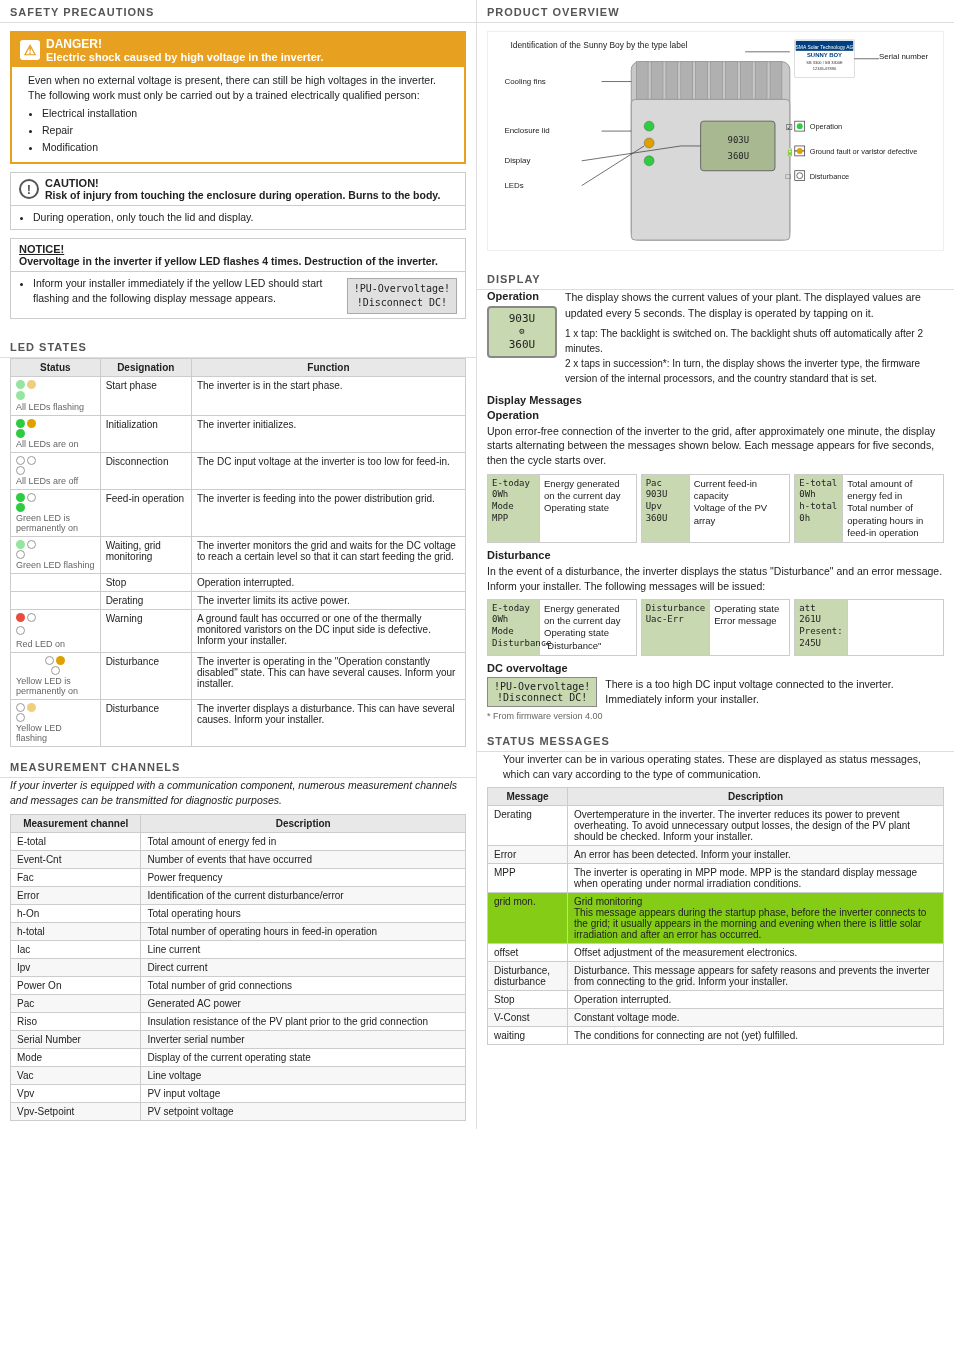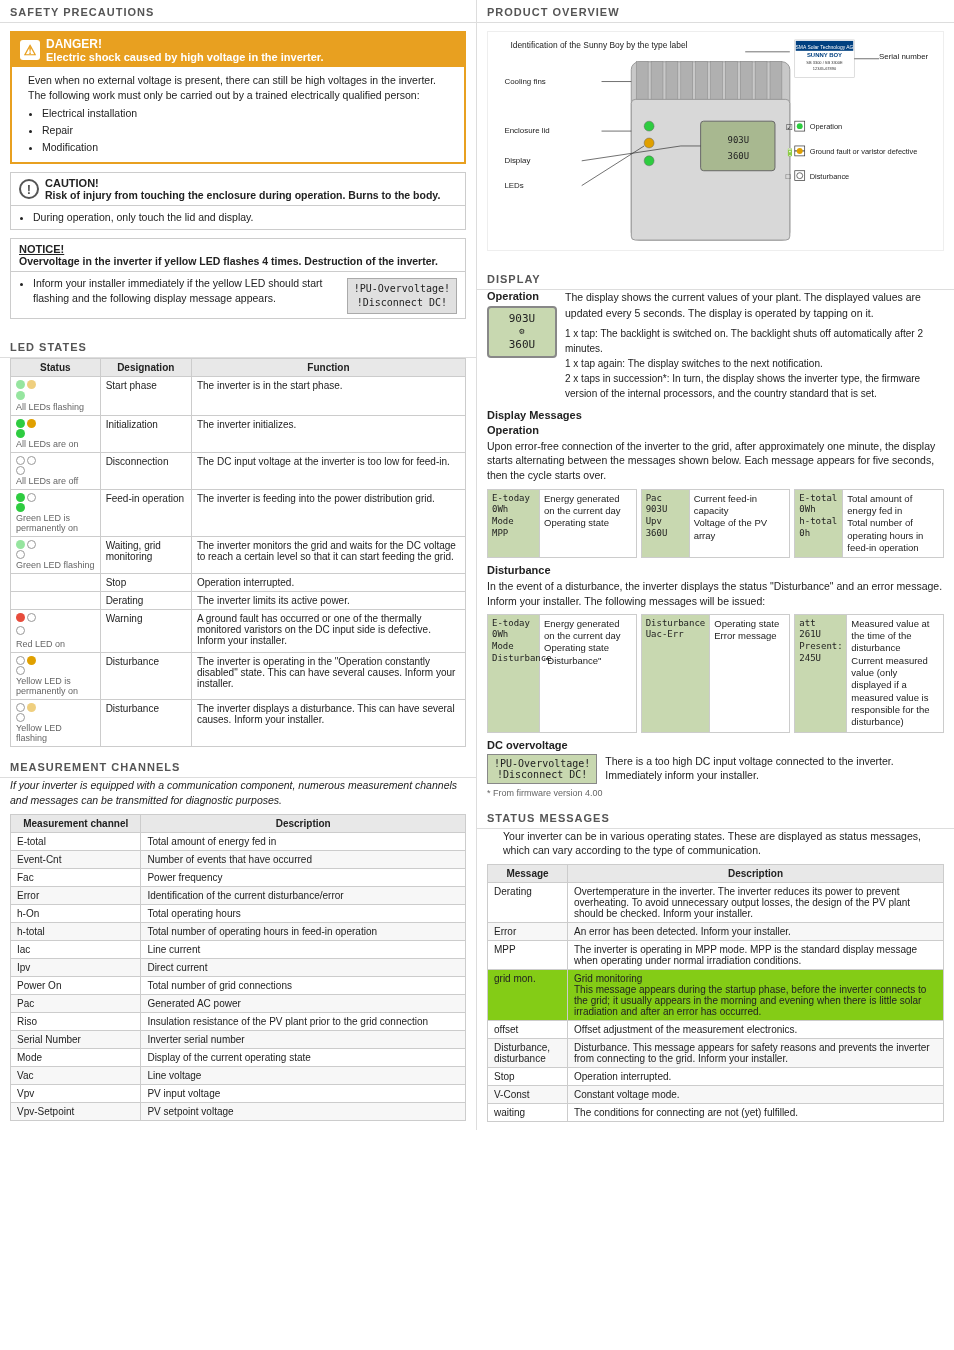--- a/index.html
+++ b/index.html
@@ -336,21 +336,21 @@
                 </div>
                 <div style="font-size:9px;color:#666;">Red LED on</div>
               </div>
             </td>
             <td>Warning</td>
             <td>A ground fault has occurred or one of the thermally monitored varistors on the DC input side is defective. Inform your installer.</td>
           </tr>
 
           <tr>
             <td>
-              <div style="display:flex;flex-direction:column;gap:1px;">
+              <div style="display:flex;flex-direction:column;gap:1px;align-items:center;">
                 <div style="display:flex;gap:2px;">
                   <div style="width:9px;height:9px;border-radius:50%;border:1px solid #999;background:transparent;"></div>
                   <div style="width:9px;height:9px;border-radius:50%;background:#e0a000;"></div>
                 </div>
                 <div style="display:flex;gap:2px;">
                   <div style="width:9px;height:9px;border-radius:50%;border:1px solid #999;background:transparent;"></div>
                 </div>
                 <div style="font-size:9px;color:#666;">Yellow LED is permanently on</div>
               </div>
             </td>
@@ -543,21 +543,20 @@
           <div class="display-screen">
             <div>903U</div>
             <div style="font-size:9px;">⚙</div>
             <div>360U</div>
           </div>
         </div>
         <div style="flex:1;">
           <div style="font-size:10.5px;line-height:1.5;margin-bottom:4px;">The display shows the current values of your plant. The displayed values are updated every 5 seconds. The display is operated by tapping on it.</div>
           <div style="font-size:10px;line-height:1.5;">
             <div>1 x tap: The backlight is switched on. The backlight shuts off automatically after 2 minutes.</div>
-            <div>1 x tap again: The display switches to the next notification.</div>
             <div>2 x taps in succession*: In turn, the display shows the inverter type, the firmware version of the internal processors, and the country standard that is set.</div>
           </div>
         </div>
       </div>
 
       <div style="margin-bottom:6px;">
         <div style="display:flex;gap:4px;align-items:baseline;margin-bottom:3px;">
           <span style="font-weight:bold;font-size:11px;">Display Messages</span>
         </div>
         <div style="font-weight:bold;font-size:11px;margin-bottom:3px;">Operation</div>
@@ -635,24 +634,20 @@
             </div>
           </div>
 
           <div style="border:1px solid #ccc;display:flex;">
             <div style="background:#c8d8b0;border-right:1px solid #ccc;padding:3px 4px;font-family:monospace;font-size:9px;min-width:52px;line-height:1.3;">
               <div>att</div>
               <div>261U</div>
               <div>Present:</div>
               <div>245U</div>
             </div>
-            <div style="padding:3px 4px;font-size:9.5px;line-height:1.3;">
-              <div>Measured value at the time of the disturbance</div>
-              <div>Current measured value (only displayed if a measured value is responsible for the disturbance)</div>
-            </div>
           </div>
         </div>
       </div>
 
       <div style="margin-bottom:4px;">
         <div style="font-weight:bold;font-size:11px;margin-bottom:3px;">DC overvoltage</div>
         <div style="display:flex;gap:8px;align-items:flex-start;">
           <div style="background:#c8d8b0;border:1px solid #888;padding:3px 6px;font-family:monospace;font-size:10px;text-align:center;flex-shrink:0;">
             <div>!PU-Overvoltage!</div>
             <div>!Disconnect DC!</div>

